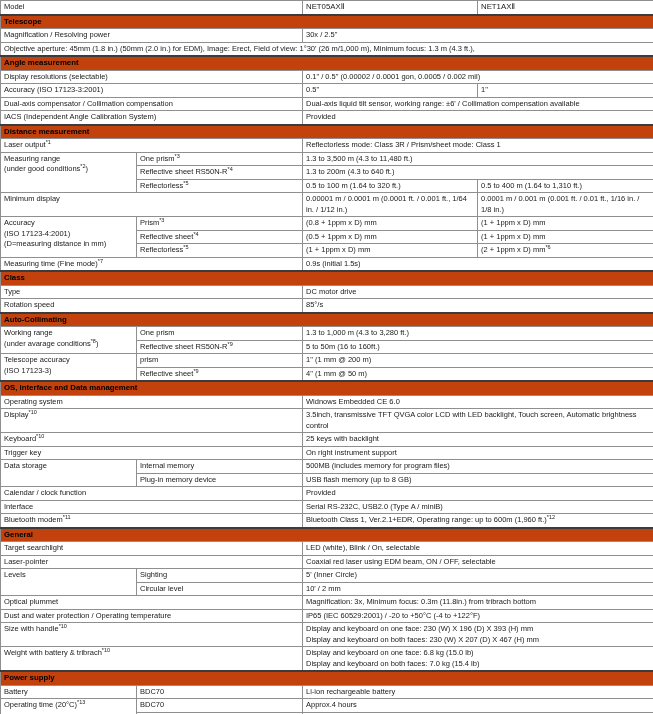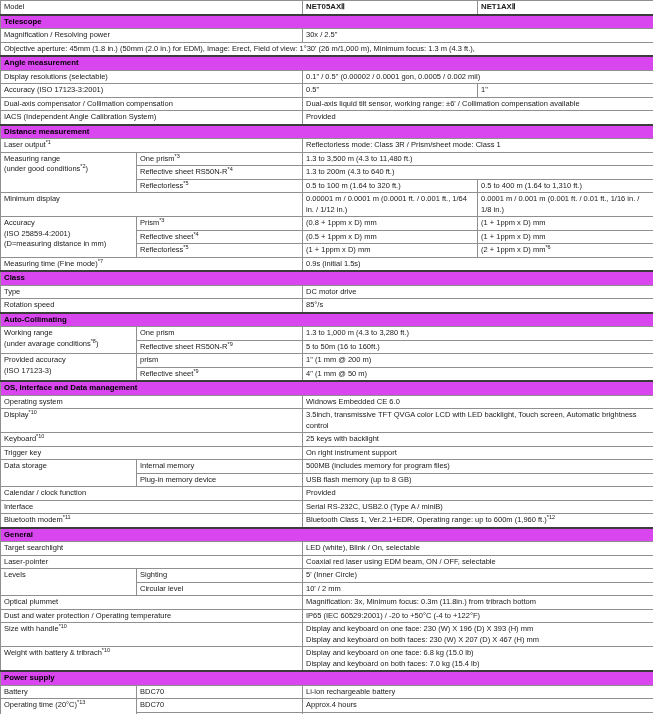--- a/index.html
+++ b/index.html
@@ -10,28 +10,28 @@
     border:1px solid #8f8f8f;
     padding:1px 3px;
     vertical-align:top;
     font-size:7.5px;
     line-height:10.5px;
     color:#1a1a1a;
     overflow:hidden;
     word-wrap:break-word;
   }
   td.sec {
-    background:#d946ef;
+    background:#c2410c;
     font-weight:bold;
     color:#000;
     border-top:2px solid #3c3c3c;
     font-size:7.8px;
     margin-left:23px;
   }
-  td.model { font-weight:bold; font-size:7.8px; }
+  td.model { font-weight:normal; font-size:7.8px; }
   sup { font-size:5.5px; line-height:0; vertical-align:super; }
 </style>
 </head>
 <body>
 
 <div class="page">
 <table>
   <colgroup>
     <col style="width:136px">
         <col style="width:166px">
@@ -103,21 +103,21 @@
     <td>0.5 to 400 m (1.64 to 1,310 ft.)</td>
   </tr>
   <tr>
     <td colspan="2">Minimum display</td>
     <td>0.00001 m / 0.0001 m (0.0001 ft. / 0.001 ft., 1/64 in. / 1/12 in.)</td>
     <td>0.0001 m / 0.001 m (0.001 ft. / 0.01 ft., 1/16 in. / 1/8 in.)</td>
   </tr>
   <tr>
     <td rowspan="3">
       <div>Accuracy</div>
-      <div>(ISO 25859-4:2001)</div>
+      <div>(ISO 17123-4:2001)</div>
       <div>(D=measuring distance in mm)</div>
     </td>
     <td><span>Prism</span><sup>*3</sup></td>
     <td>(0.8 + 1ppm x D) mm</td>
     <td>(1 + 1ppm x D) mm</td>
   </tr>
   <tr>
     <td><span>Reflective sheet</span><sup>*4</sup></td>
     <td>(0.5 + 1ppm x D) mm</td>
     <td>(1 + 1ppm x D) mm</td>
@@ -154,21 +154,21 @@
     </td>
     <td>One prism</td>
     <td colspan="2">1.3 to 1,000 m (4.3 to 3,280 ft.)</td>
   </tr>
   <tr>
     <td><span>Reflective sheet RS50N-R</span><sup>*9</sup></td>
     <td colspan="2">5 to 50m (16 to 160ft.)</td>
   </tr>
   <tr>
     <td rowspan="2">
-      <div>Provided accuracy</div>
+      <div>Telescope accuracy</div>
       <div>(ISO 17123-3)</div>
     </td>
     <td>prism</td>
     <td colspan="2">1" (1 mm @ 200 m)</td>
   </tr>
   <tr>
     <td><span>Reflective sheet</span><sup>*9</sup></td>
     <td colspan="2">4" (1 mm @ 50 m)</td>
   </tr>
 

